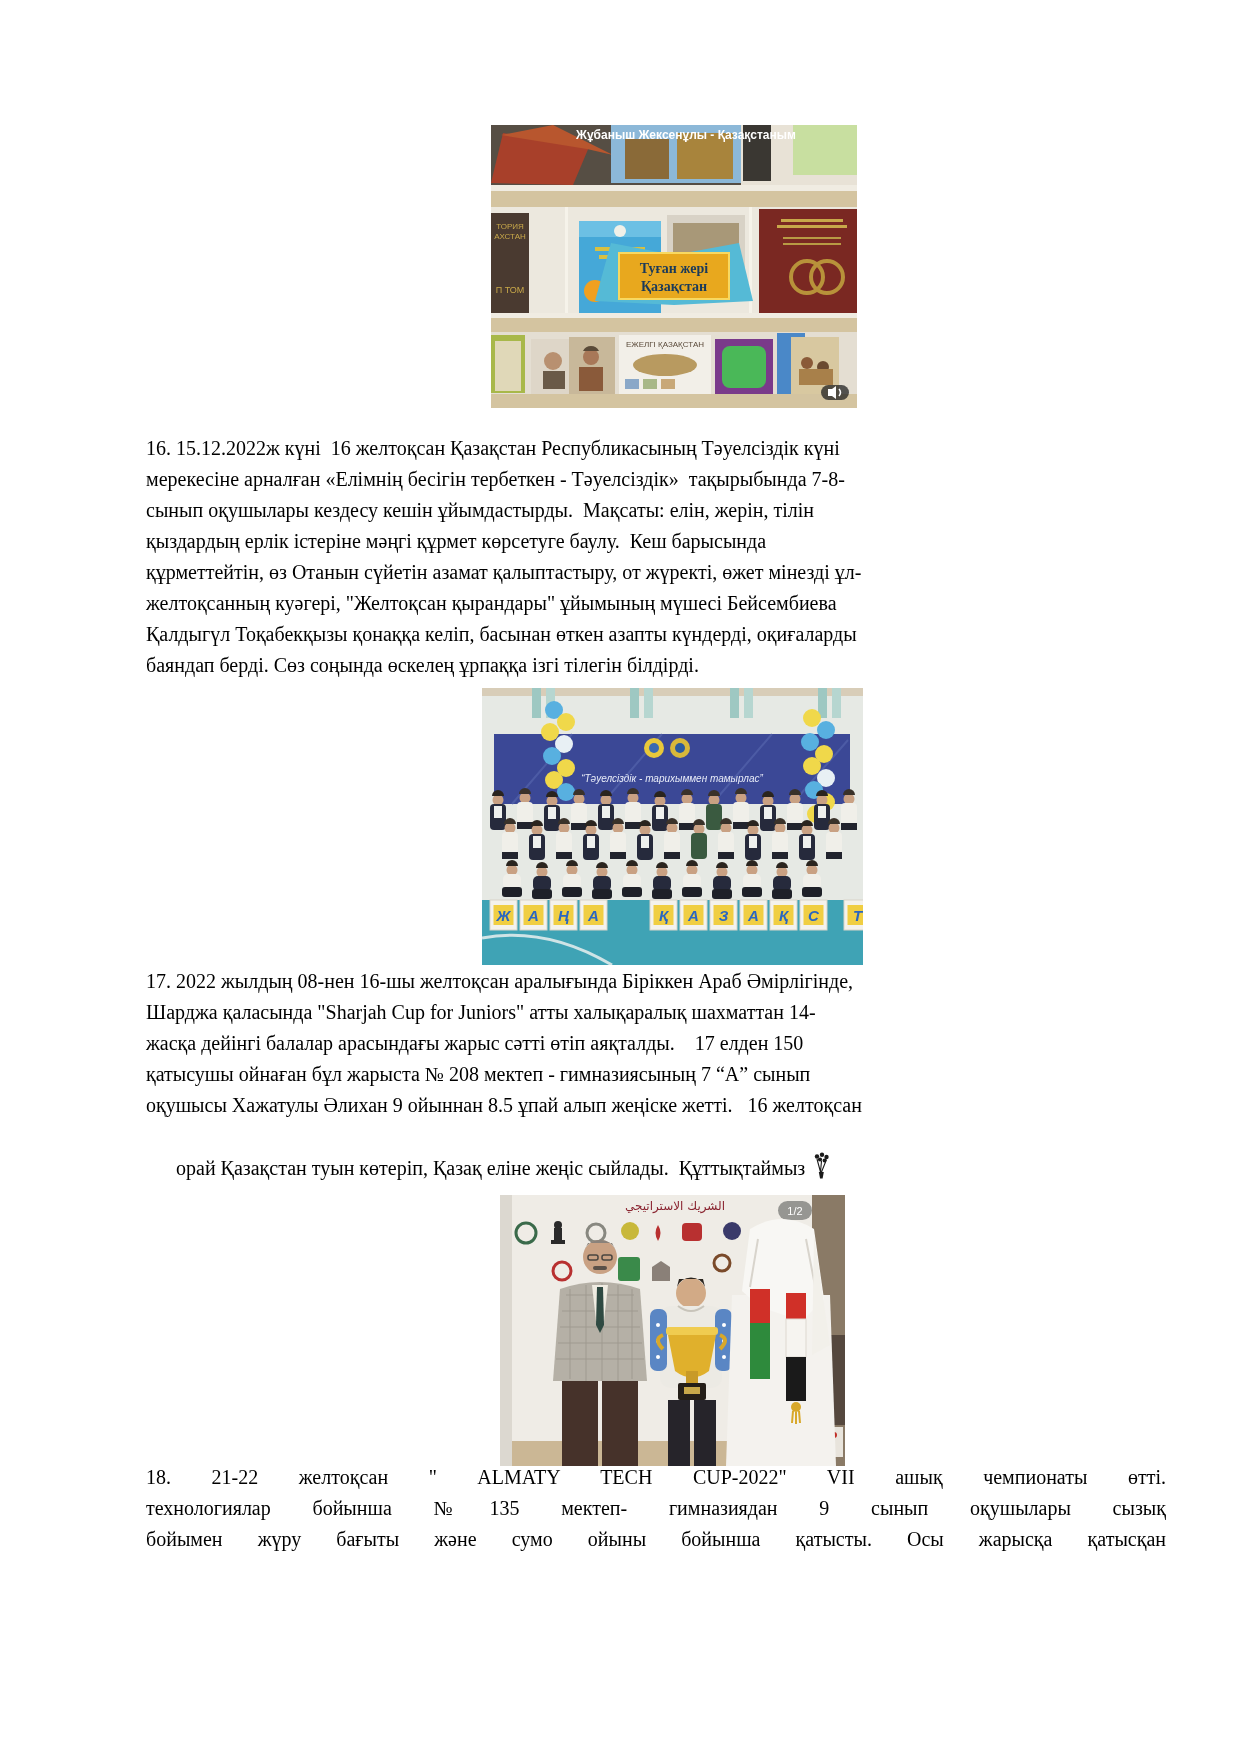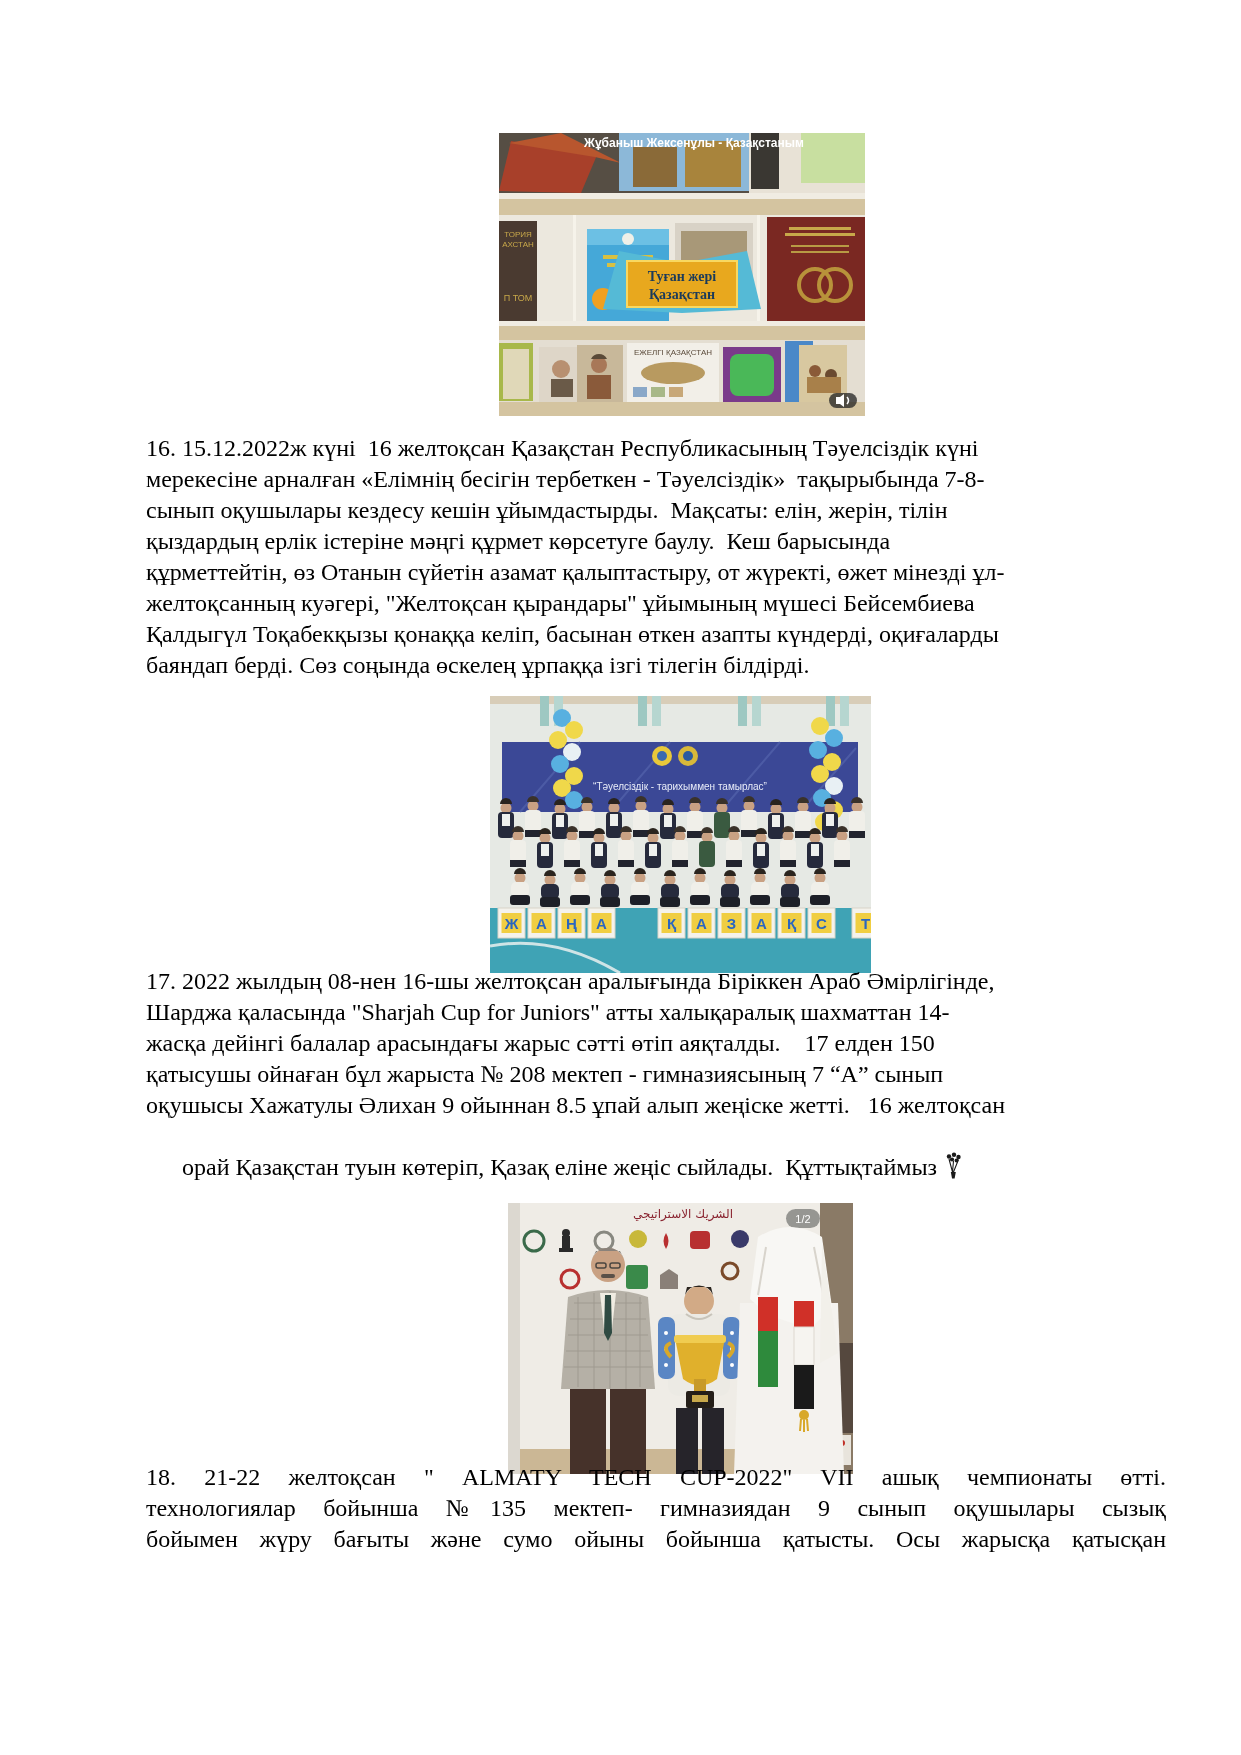--- a/index.html
+++ b/index.html
@@ -1,20 +1,20 @@
 <!DOCTYPE html>
 <html><head>
 <meta charset="utf-8">
 <style>
   html,body{margin:0;padding:0;background:#ffffff;}
   .page{position:relative;width:1241px;height:1755px;background:#ffffff;overflow:hidden;
         font-family:"Liberation Serif", serif;color:#000;}
-  .photo{position:absolute;margin:8px;padding:8px;}
+  .photo{position:absolute;margin:0;padding:8px;}
   .photo svg{display:block;}
-  .para{position:absolute;left:146px;width:1020px;font-size:24px;}
+  .para{position:absolute;left:146px;width:1020px;font-size:20px;}
   .line{white-space:pre;line-height:31px;height:31px;}
   .jline{white-space:normal;line-height:31px;height:31px;text-align:justify;text-align-last:justify;}
   .bouquet{display:inline-block;margin-left:8px;vertical-align:-4px;}
   .svgtxt{font-family:"Liberation Sans", sans-serif;}
 </style>
 </head>
 <body>
 
 <div class="page">
 
@@ -126,21 +126,21 @@
     <div class="line">16. 15.12.2022ж күні  16 желтоқсан Қазақстан Республикасының Тәуелсіздік күні</div>
     <div class="line">мерекесіне арналған «Елімнің бесігін тербеткен - Тәуелсіздік»  тақырыбында 7-8-</div>
     <div class="line">сынып оқушылары кездесу кешін ұйымдастырды.  Мақсаты: елін, жерін, тілін</div>
     <div class="line">қыздардың ерлік істеріне мәңгі құрмет көрсетуге баулу.  Кеш барысында</div>
     <div class="line">құрметтейтін, өз Отанын сүйетін азамат қалыптастыру, от жүректі, өжет мінезді ұл-</div>
     <div class="line">желтоқсанның куәгері, "Желтоқсан қырандары" ұйымының мүшесі Бейсембиева</div>
     <div class="line">Қалдыгүл Тоқабекқызы қонаққа келіп, басынан өткен азапты күндерді, оқиғаларды</div>
     <div class="line">баяндап берді. Сөз соңында өскелең ұрпаққа ізгі тілегін білдірді.</div>
   </div>
 
-  <figure class="photo" style="left:474px;top:680px;width:322px;height:277px;">
+  <figure class="photo" style="left:474px;top:680px;width:322px;height:277px;font-style:italic;">
     <svg width="381" height="277" viewBox="0 0 381 277">
       <defs>
         <g id="ps">
             <circle cx="0" cy="0" r="5.5" fill="#c9a183"></circle>
             <path d="M-6,-4 a6,6 0 0 1 12,0 Z" fill="#2a241e"></path>
             <rect x="-8" y="4" width="16" height="26" rx="4" fill="#262a3c"></rect>
             <rect x="-4" y="6" width="8" height="12" fill="#eef0ee"></rect>
           </g>
         <g id="pw">
             <circle cx="0" cy="0" r="5.5" fill="#c9a183"></circle>

